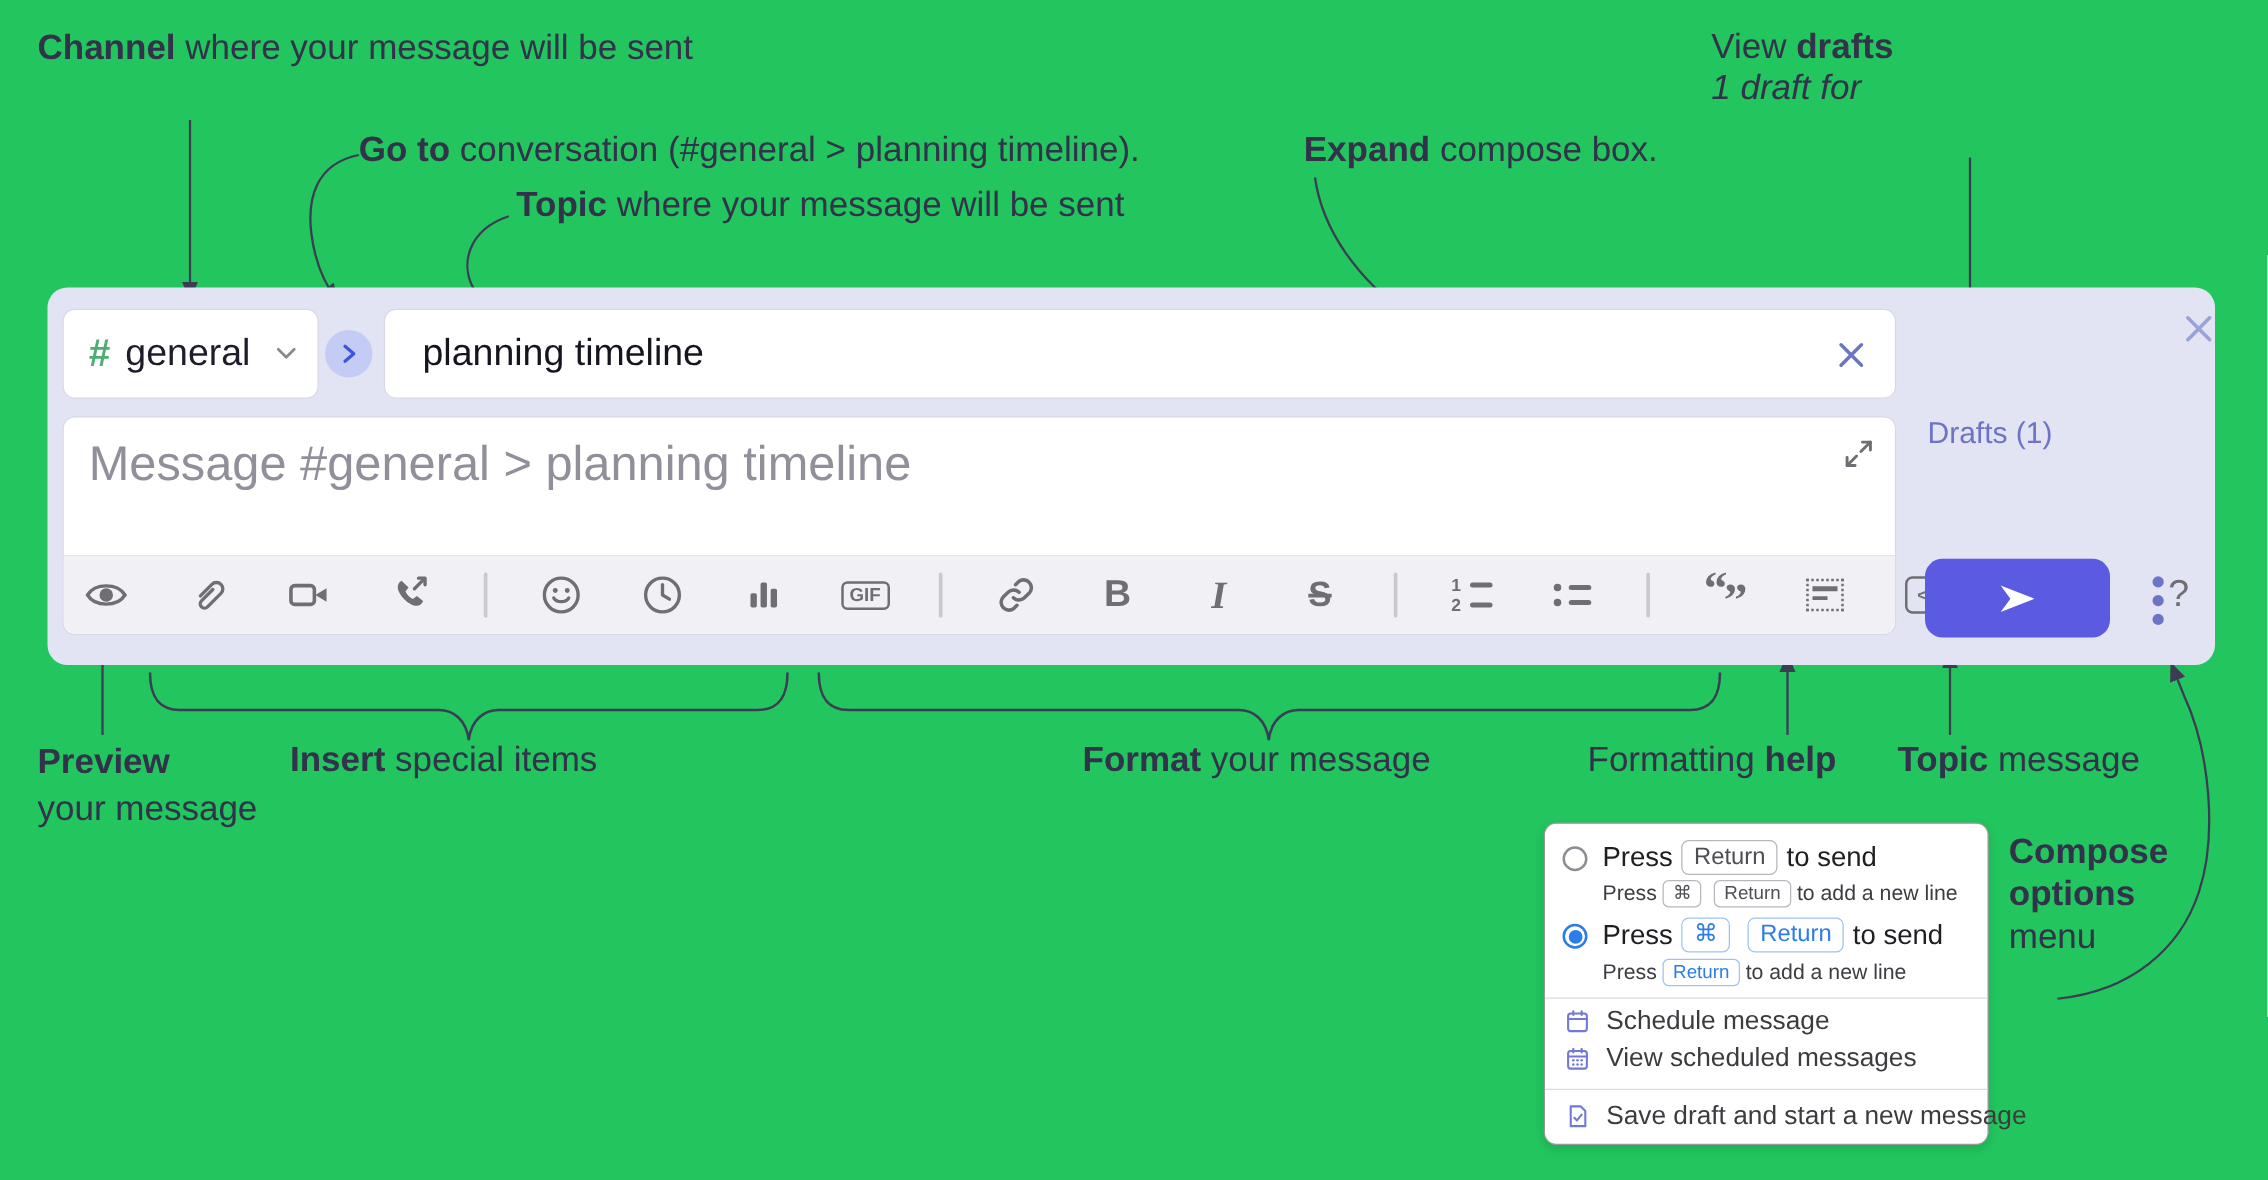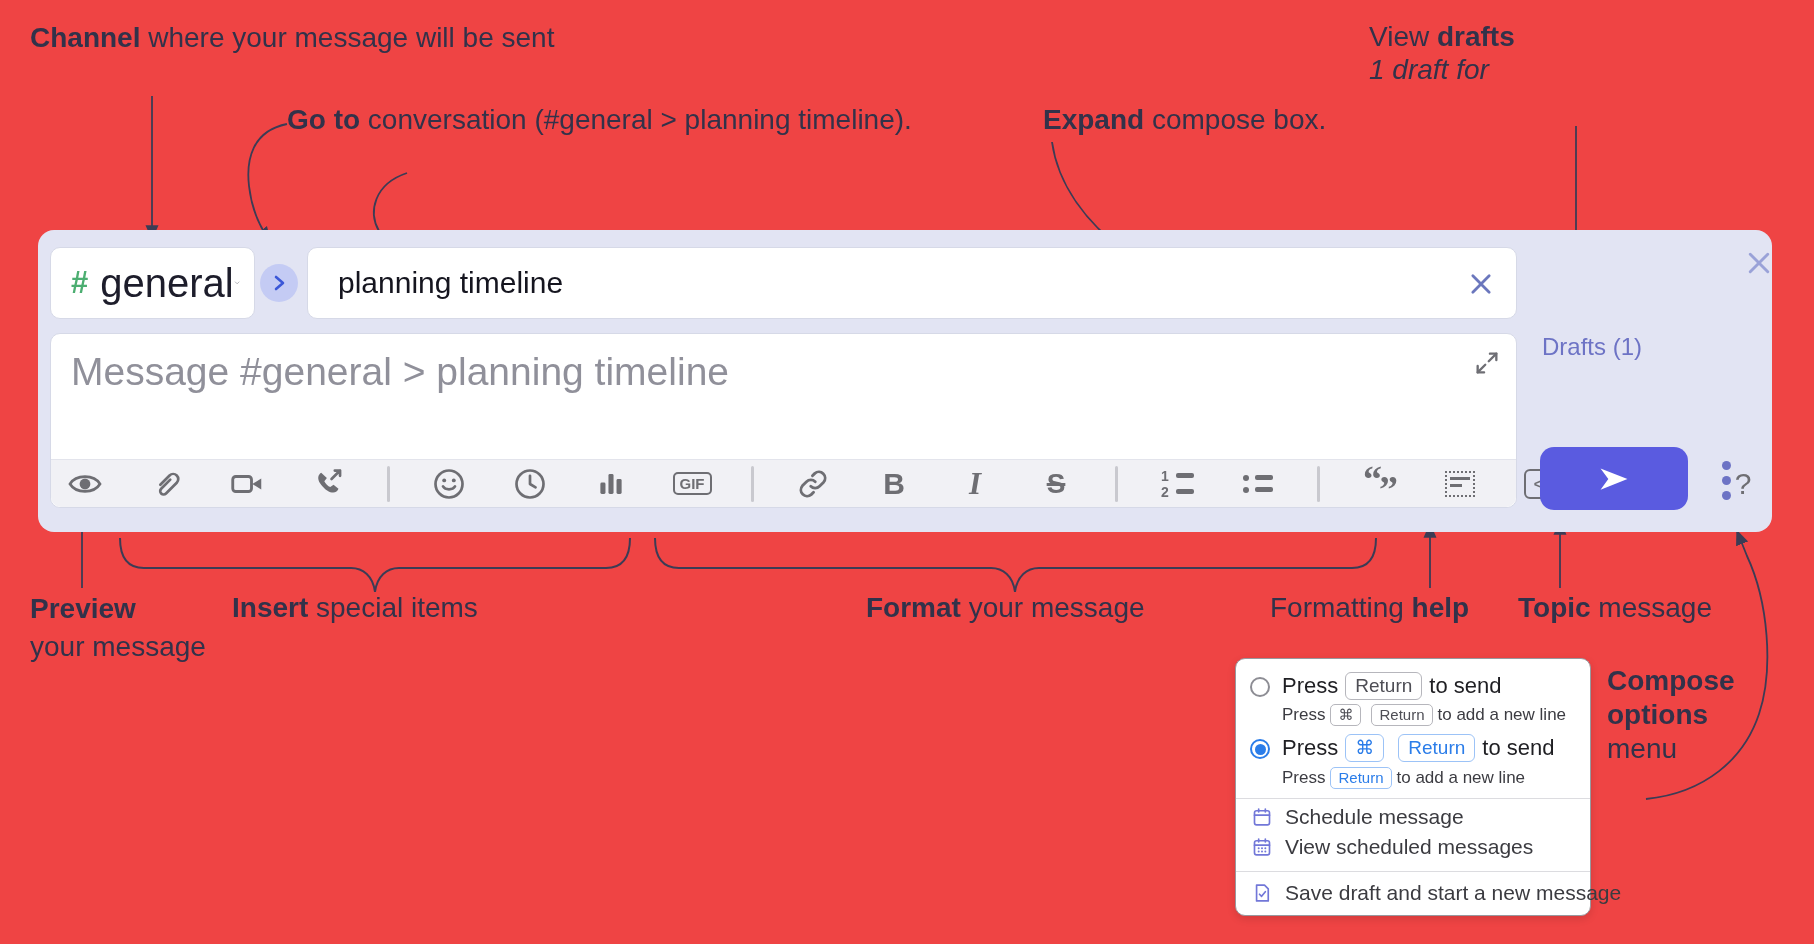--- a/index.html
+++ b/index.html
@@ -1,39 +1,39 @@
 <!DOCTYPE html>
 <html><head>
 <meta charset="utf-8">
 <style>
   html,body{margin:0;padding:0;background:#fff;}
-  #stage{position:relative;width:1814px;height:944px;background:#ef4444;overflow:hidden;
+  #stage{position:relative;width:1814px;height:944px;background:#22c55e;overflow:hidden;
          font-family:"Liberation Sans",sans-serif;color:#32324a;}
   
   .ann{position:absolute;font-size:28px;line-height:36px;color:#32324a;white-space:nowrap;}
   .ann .b{font-weight:700;}
   .ann .i{font-style:italic;}
   .ann.small-lh{line-height:33px;margin-left:36px;}
   
   #overlay{position:absolute;left:0;top:0;pointer-events:none;}
   
   .panel{position:absolute;left:38px;top:230px;width:1734px;height:302px;background:#e2e4f3;border-radius:16px;}
   .whitebox{background:#fff;border:1px solid #d6d9e7;border-radius:10px;box-sizing:border-box;}
   .channel-box{position:absolute;left:12px;top:17px;width:205px;height:72px;display:flex;align-items:center;padding:0 14px 0 20px;cursor:pointer;}
   .hash{font-size:31px;font-weight:700;color:#4cae71;margin-right:12px;}
-  .channel-name{font-size:40px;color:#1d1d2b;flex:1;}
+  .channel-name{font-size:30px;color:#1d1d2b;flex:1;}
   .goto-circle{position:absolute;left:222px;top:34px;width:38px;height:38px;border-radius:50%;background:#c4cbf4;display:flex;align-items:center;justify-content:center;cursor:pointer;}
   .topic-box{position:absolute;left:269px;top:17px;width:1210px;height:72px;}
   .topic-input{position:absolute;left:0;top:0;width:100%;height:100%;border:none;outline:none;background:transparent;font-family:"Liberation Sans",sans-serif;font-size:30px;color:#15151f;padding:0 70px 0 30px;box-sizing:border-box;}
   .topic-clear{position:absolute;right:20px;top:21px;width:30px;height:30px;display:flex;align-items:center;justify-content:center;cursor:pointer;}
   .msg-box{position:absolute;left:12px;top:103px;width:1467px;height:175px;}
   .msg-input{position:absolute;left:0;top:0;width:100%;height:112px;border:none;outline:none;resize:none;background:transparent;font-family:"Liberation Sans",sans-serif;font-size:39px;color:#15151f;padding:16px 60px 0 20px;box-sizing:border-box;}
   .msg-input::placeholder{color:#90909a;}
   .expand-btn{position:absolute;right:14px;top:14px;width:30px;height:30px;display:flex;align-items:center;justify-content:center;cursor:pointer;}
-  .toolbar{position:absolute;left:0;bottom:0;width:100%;height:48px;background:#f1f1f5;border-top:1px solid #e3e4ec;border-radius:0 0 10px 10px;box-sizing:border-box;display:flex;align-items:center;gap:37px;padding-left:12px;}
+  .toolbar{position:absolute;left:0;bottom:0;width:100%;height:63px;background:#f1f1f5;border-top:1px solid #e3e4ec;border-radius:0 0 10px 10px;box-sizing:border-box;display:flex;align-items:center;gap:37px;padding-left:12px;}
   .tbtn{width:44px;height:44px;display:flex;align-items:center;justify-content:center;color:#6e6e73;cursor:pointer;flex:0 0 auto;}
   .tdiv{width:3px;height:36px;background:#c9c9cf;border-radius:2px;flex:0 0 auto;}
   .glyph-b{font-size:30px;font-weight:700;}
   .glyph-i{font-family:"Liberation Serif",serif;font-style:italic;font-weight:600;font-size:31px;}
   .glyph-s{font-size:28px;font-weight:600;text-decoration:line-through;text-decoration-thickness:2.5px;}
   .glyph-q{font-family:"Liberation Serif",serif;font-weight:700;font-size:38px;letter-spacing:-3px;display:flex;}
   .glyph-q .q2{margin-top:10px;}
   .glyph-help{font-size:30px;font-weight:400;}
   .gif-box{border:2.4px solid #6e6e73;border-radius:5px;padding:1px 5px;font-size:15px;font-weight:700;}
   .code-box{border:2.4px solid #6e6e73;border-radius:6px;width:31px;height:26px;display:flex;align-items:center;justify-content:center;font-size:14px;font-weight:700;letter-spacing:-1px;}
@@ -92,20 +92,23 @@
   </svg>
 
   <div class="ann" style="left:30px;top:20px;">
     <div><span class="b">Channel</span><span> where your message will be sent</span></div>
   </div>
 
   <div class="ann" style="left:287px;top:102px;">
     <span class="b">Go to</span><span> conversation (#general &gt; planning timeline).</span>
   </div>
 
+  <div class="ann" style="left:413px;top:146px;">
+    <span class="b">Topic</span><span> where your message will be sent</span>
+  </div>
 
   <div class="ann" style="left:1043px;top:102px;">
     <span class="b">Expand</span><span> compose box.</span>
   </div>
 
   <div class="ann small-lh" style="left:1333px;top:20px;">
     <div><span>View </span><span class="b">drafts</span></div>
     <div class="i">1 draft for</div>
   </div>
 

